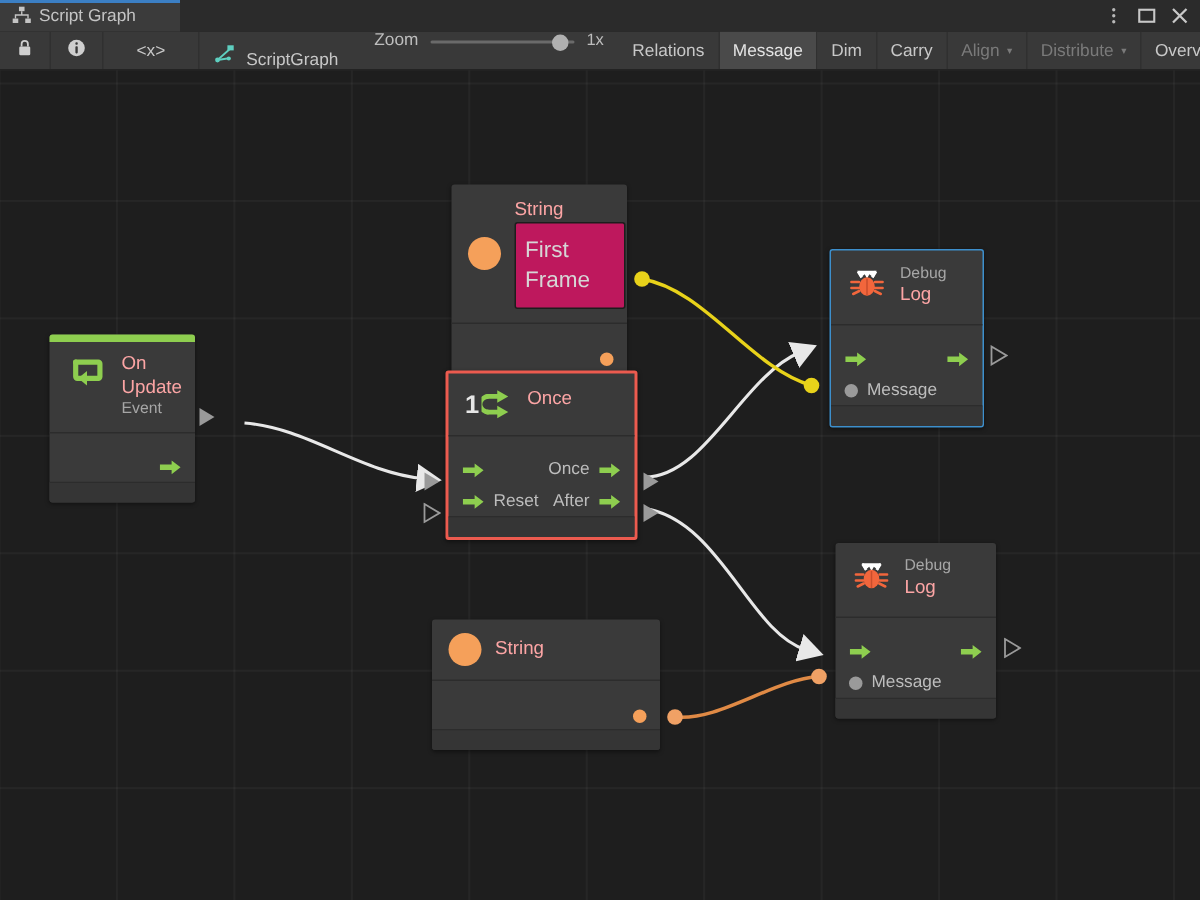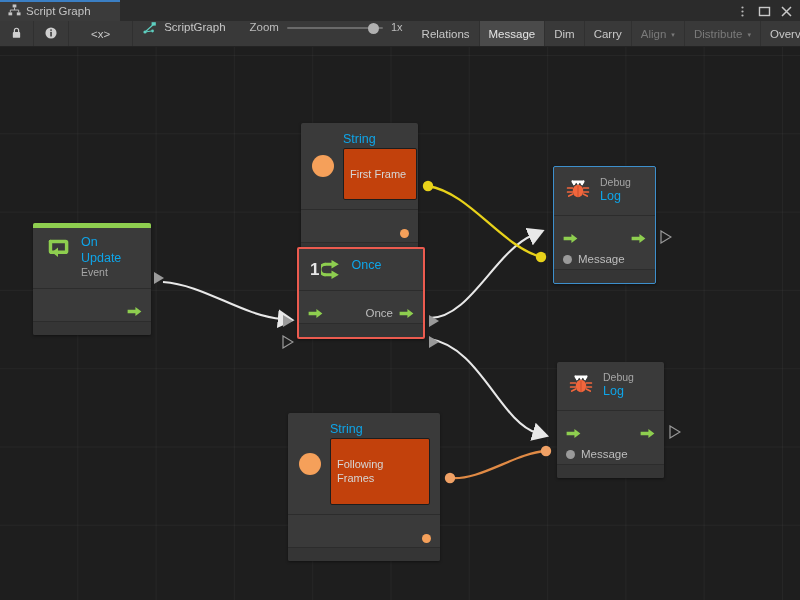--- a/index.html
+++ b/index.html
@@ -40,21 +40,21 @@
   }
   .tb-btn {
     display: flex; align-items: center; justify-content: center;
     padding: 0 9px; border-right: 1px solid #303030; color: #c8c8c8;
     white-space: nowrap;
   }
   .tb-btn.icononly { padding: 0 11px; }
   .tb-btn.wide { padding: 0 22px; }
   .tb-btn.active { background: #4a4a4a; color: #e4e4e4; }
   .tb-btn.dim { color: #7a7a7a; }
-  .tb-graphname { display: flex; align-items: flex-start; gap: 7px; padding: 0 14px 0 10px; color: #c8c8c8; }
+  .tb-graphname { display: flex; align-items: flex-end; gap: 7px; padding: 0 14px 0 10px; color: #c8c8c8; }
   .tb-zoom { display: flex; align-items: flex-start; gap: 8px; padding: 0 10px; }
   .zoom-label { color: #bdbdbd; }
   .slider { position: relative; width: 96px; height: 14px; display: flex; align-items: center; }
   .slider-track { position: absolute; left: 0; right: 0; height: 2px; background: #6a6a6a; border-radius: 1px; }
   .slider-knob { position: absolute; left: 84%; width: 11px; height: 11px; border-radius: 50%; background: #b0b0b0; }
   .zoom-value { color: #bdbdbd; font-size: 11px; }
   .caret { margin-left: 5px; font-size: 7px; line-height: 1; position: relative; top: 1px; }
 
   
   .canvas {
@@ -69,41 +69,41 @@
   .wires { position: absolute; inset: 0; width: 800px; height: 553px; pointer-events: none; }
 
   
   .node {
     position: absolute; background: #3a3a3a;
     border-radius: 2px; color: #d2d2d2;
     box-shadow: 0 1px 3px rgba(0,0,0,0.45);
   }
   .node-head { display: flex; gap: 9px; padding: 9px 10px 9px 11px; }
   .node-accent { position: absolute; left: 0; right: 0; top: 0; height: 5px; border-radius: 2px 2px 0 0; }
-  .node-title { font-size: 12.5px; color: #0ea5e9; line-height: 1.25; }
+  .node-title { font-size: 12.5px; color: #fca5a5; line-height: 1.25; }
   .node-sub { font-size: 10.5px; color: #a6a6a6; line-height: 1.25; }
   .node-body { border-top: 1px solid #2c2c2c; padding: 7px 0 4px 0; }
   .node-foot { border-top: 1px solid #2c2c2c; height: 14px; background: #353535; border-radius: 0 0 2px 2px; }
 
   .port-row { display: flex; align-items: flex-end; justify-content: space-between; height: 21px; padding: 0 9px; }
   .port { display: flex; align-items: center; gap: 6px; font-size: 11.5px; color: #bdbdbd; }
   .port .lbl { color: #bdbdbd; font-size: 11.5px; }
   .flow-arrow { width: 15px; height: 11px; display: block; }
   .val-dot { width: 9px; height: 9px; border-radius: 50%; background: #9a9a9a; display: block; }
   .val-dot.orange { background: #f5a05a; }
 
   .field {
-    background: #c2410c; border: 1px solid #1d1d1d; border-radius: 2px;
-    color: #d6d6d6; font-size: 11px; padding: 18px 6px; min-width: 74px;
+    background: #be185d; border: 1px solid #1d1d1d; border-radius: 2px;
+    color: #d6d6d6; font-size: 15px; padding: 8px 6px; min-width: 74px;
     display: inline-block; line-height: 1.35;
   }
   .bigdot { width: 22px; height: 22px; border-radius: 50%; background: #f5a05a; display: block; flex: 0 0 22px; }
 
   
-  #node-onupdate { left: 33px; top: 176px; width: 118px; }
+  #node-onupdate { left: 33px; top: 176px; width: 97px; }
   #node-onupdate .node-head { padding-top: 12px; }
   #node-string-first { left: 301px; top: 76px; width: 117px; }
   #node-once  { left: 297px; top: 200px; width: 128px; border: 2px solid #ec5b4f; }
   #node-debug-top { left: 553px; top: 119px; width: 103px; border: 1px solid #3d8fcc; }
   #node-debug-bot { left: 557px; top: 315px; width: 107px; }
   #node-string-follow { left: 288px; top: 366px; width: 152px; }
 
   .node .out-tri { position: absolute; width: 12px; height: 14px; }
 </style>
 </head>
@@ -309,20 +309,34 @@
               <path d="M0.5,4 H9 V1 L15.5,6 L9,11 V8 H0.5 Z" fill="#8ece4f"></path>
             </svg>
           </span>
           <span class="port">
             <span class="lbl">Once</span>
             <svg class="flow-arrow" viewBox="0 0 16 12">
               <path d="M0.5,4 H9 V1 L15.5,6 L9,11 V8 H0.5 Z" fill="#8ece4f"></path>
             </svg>
           </span>
         </div>
+        <div class="port-row">
+          <span class="port">
+            <svg class="flow-arrow" viewBox="0 0 16 12">
+              <path d="M0.5,4 H9 V1 L15.5,6 L9,11 V8 H0.5 Z" fill="#8ece4f"></path>
+            </svg>
+            <span class="lbl">Reset</span>
+          </span>
+          <span class="port">
+            <span class="lbl">After</span>
+            <svg class="flow-arrow" viewBox="0 0 16 12">
+              <path d="M0.5,4 H9 V1 L15.5,6 L9,11 V8 H0.5 Z" fill="#8ece4f"></path>
+            </svg>
+          </span>
+        </div>
       </div>
       <div class="node-foot"></div>
 
       <svg class="out-tri" style="left:-17px; top:65px;" viewBox="0 0 12 14">
         <path d="M1,1 L11,7 L1,13 Z" fill="#9a9a9a"></path>
       </svg>
       <svg class="out-tri" style="left:-17px; top:86px;" viewBox="0 0 12 14">
         <path d="M1,1 L11,7 L1,13 Z" fill="none" stroke="#9a9a9a" stroke-width="1.2"></path>
       </svg>
       <svg class="out-tri" style="right:-17px; top:65px;" viewBox="0 0 12 14">
@@ -415,21 +429,20 @@
       <svg class="out-tri" style="right:-17px; top:63px;" viewBox="0 0 12 14">
         <path d="M1,1 L11,7 L1,13 Z" fill="none" stroke="#9a9a9a" stroke-width="1.2"></path>
       </svg>
     </div>
 
     <div class="node" id="node-string-follow">
       <div class="node-head" style="align-items:center;">
         <span class="bigdot"></span>
         <span>
           <div class="node-title">String</div>
-          <span class="field">Following Frames</span>
         </span>
       </div>
       <div class="node-body">
         <div class="port-row" style="justify-content:flex-end;">
           <span class="val-dot orange"></span>
         </div>
       </div>
       <div class="node-foot"></div>
     </div>
 

